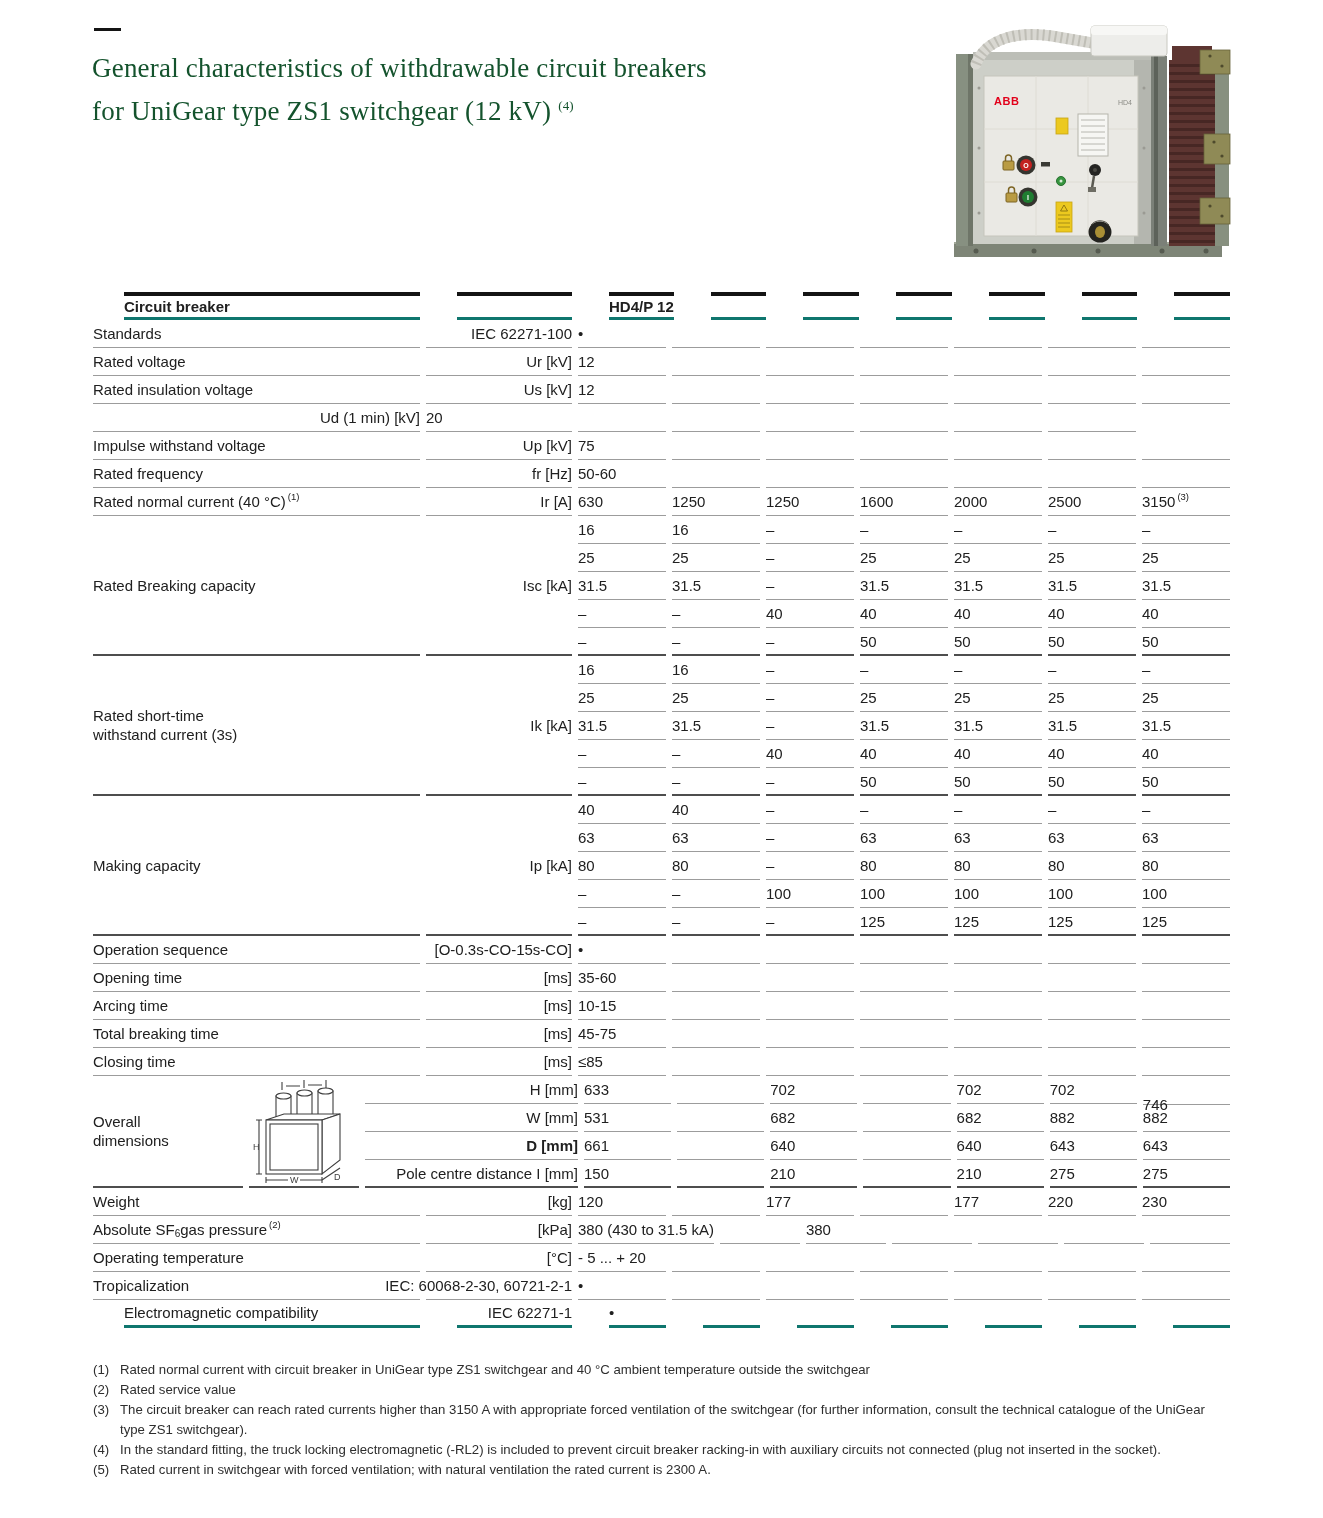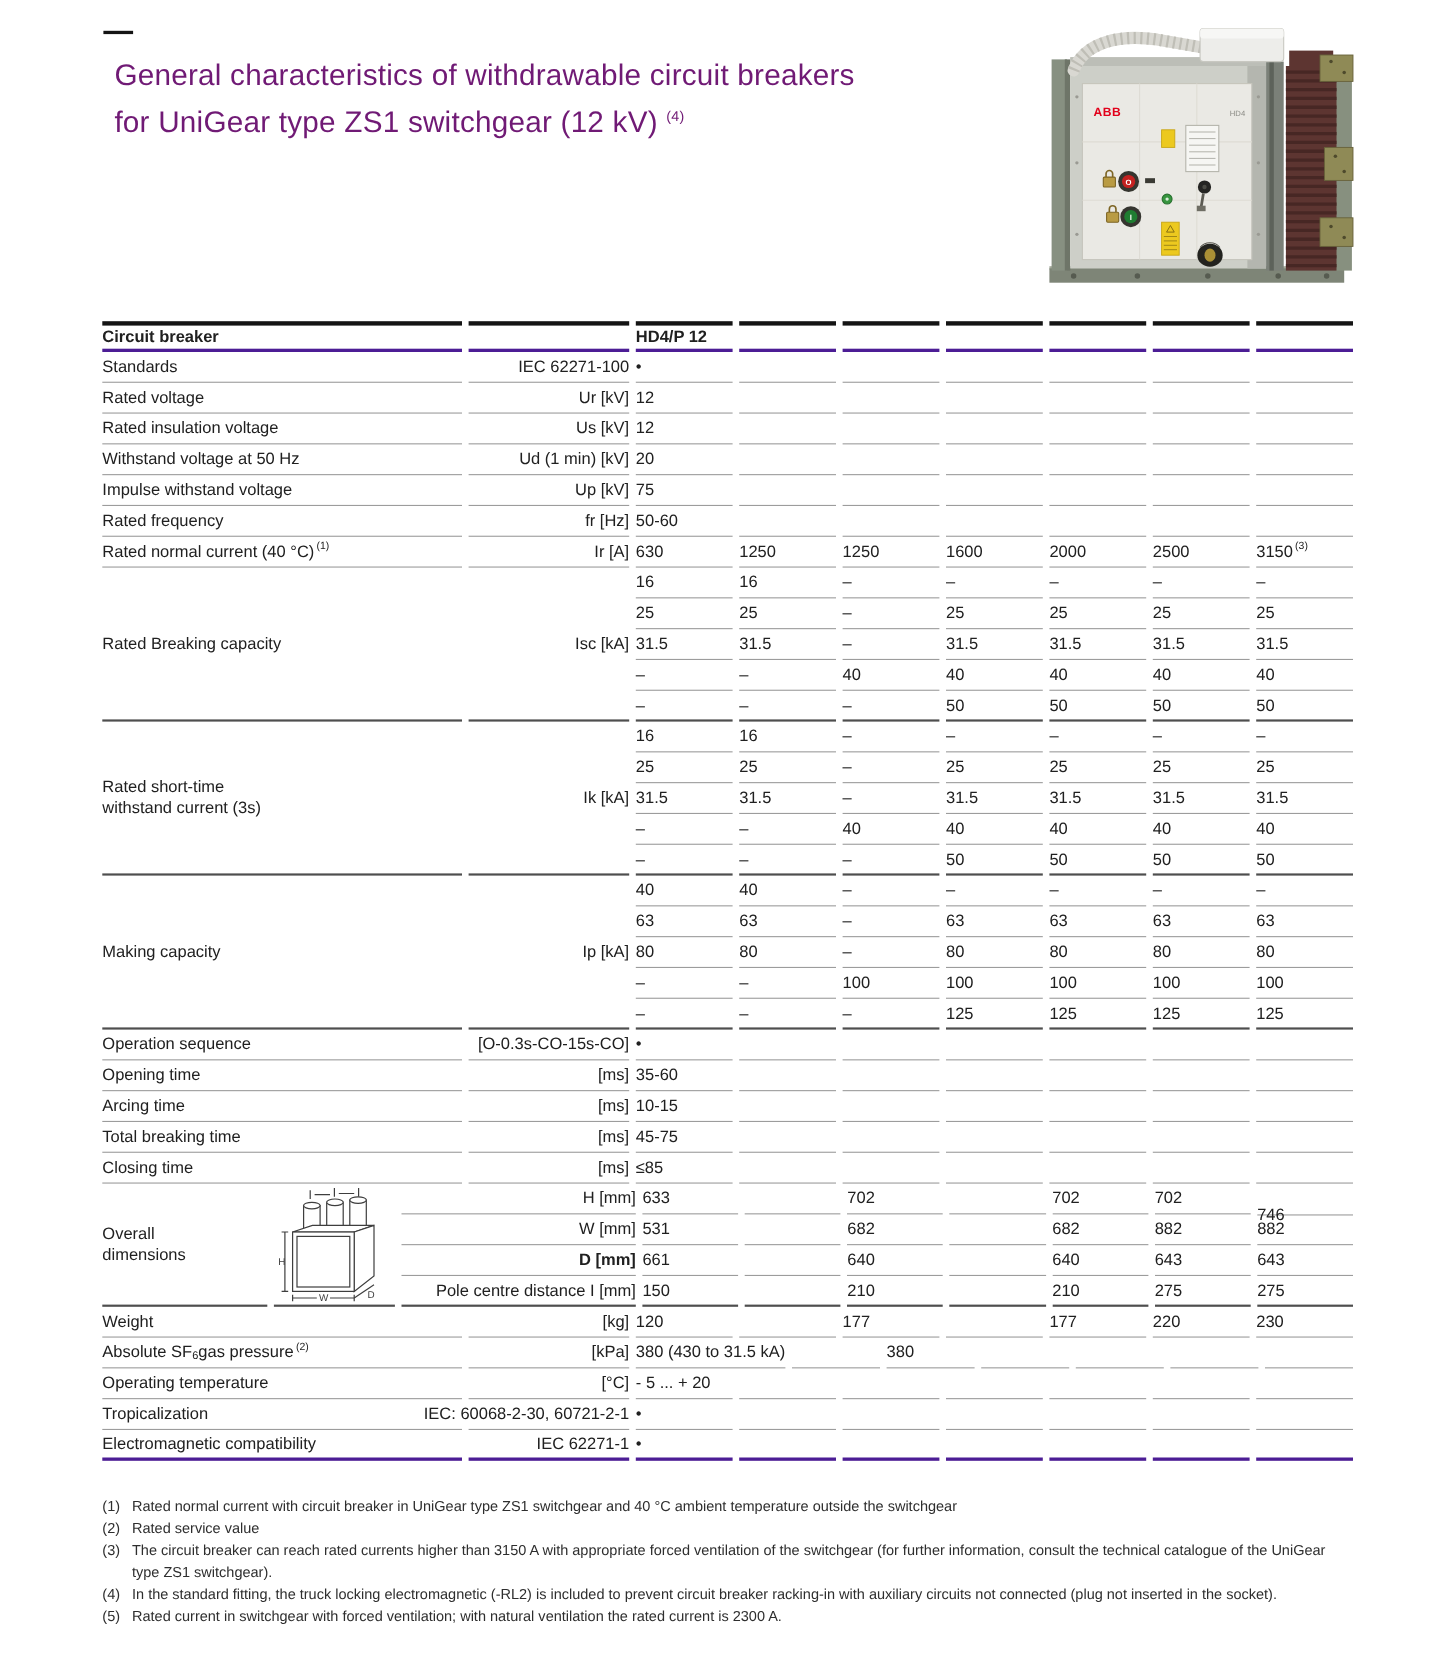--- a/index.html
+++ b/index.html
@@ -1,35 +1,35 @@
 <!DOCTYPE html>
 <html><head>
 <meta charset="utf-8">
 <style>
   * { box-sizing: border-box; margin: 0; padding: 0; }
   body { background:#fff; font-family:"Liberation Sans", sans-serif; }
   .page { position:relative; width:1323px; height:1518px; background:#ffffff; color:#1f1f1f; overflow:hidden; }
 
   .top-dash { position:absolute; left:94px; top:28px; width:27px; height:3px; background:#141414; }
-  .title { position:absolute; left:104px; top:50px; font-size:27px; font-weight:400; color:#701a75; line-height:37px; letter-spacing:0.2px; }
+  .title { position:absolute; left:92px; top:50px; font-size:27px; font-weight:400; color:#14532d; line-height:37px; letter-spacing:0.2px;font-family:Liberation Serif, serif; }
   .tsup { font-size:13px; vertical-align:10px; }
 
   .photo { position:absolute; left:948px; top:18px; }
 
   .spec-table { position:absolute; left:93px; top:292px; width:1137px; font-size:15px; color:#202020; }
   .g  { display:grid; grid-template-columns:327px 146px repeat(7,1fr); column-gap:6px; grid-auto-rows:28px; }
   .gd { display:grid; grid-template-columns:150px 110px 213px repeat(7,1fr); column-gap:6px; grid-auto-rows:28px; }
   .cell { display:flex; align-items:center; white-space:nowrap; overflow:visible; }
   .lbl  { justify-content:flex-start; }
   .unit { justify-content:flex-end; text-align:right; }
   .val  { justify-content:flex-start; }
   .bold { font-weight:bold; }
   .b1 { border-bottom:1px solid #9c9c9c; }
   .b2 { border-bottom:2px solid #4e4e4e; }
-  .b3 { border-bottom:3px solid #4c1d95; }
+  .b3 { border-bottom:3px solid #0f766e;margin-left:31px; }
   .t4 { border-top:4px solid #141414; }
   .sup { display:inline-block; transform:translateY(-5px); font-size:9.5px; margin-left:2px; }
   .sub { display:inline-block; transform:translateY(3.5px); font-size:10px; }
   .lines span { display:block; line-height:19px; }
   .diag { display:flex; align-items:center; justify-content:center; }
 
   .footnotes { position:absolute; left:93px; top:1360px; width:1140px; font-size:13.2px; color:#2e2e2e; }
   .fn { display:grid; grid-template-columns:27px 1105px; line-height:20px; }
   .fn-text { white-space:normal; }
 </style>
@@ -185,21 +185,20 @@
           <div class="cell unit b1">Us [kV]</div>
           <div class="cell val b1">12</div>
           <div class="cell val b1"></div>
           <div class="cell val b1"></div>
           <div class="cell val b1"></div>
           <div class="cell val b1"></div>
           <div class="cell val b1"></div>
           <div class="cell val b1"></div>
         </div>
         <div class="g">
-          <div class="cell lbl b1">Withstand voltage at 50 Hz</div>
           <div class="cell unit b1">Ud (1 min) [kV]</div>
           <div class="cell val b1">20</div>
           <div class="cell val b1"></div>
           <div class="cell val b1"></div>
           <div class="cell val b1"></div>
           <div class="cell val b1"></div>
           <div class="cell val b1"></div>
           <div class="cell val b1"></div>
         </div>
         <div class="g">

